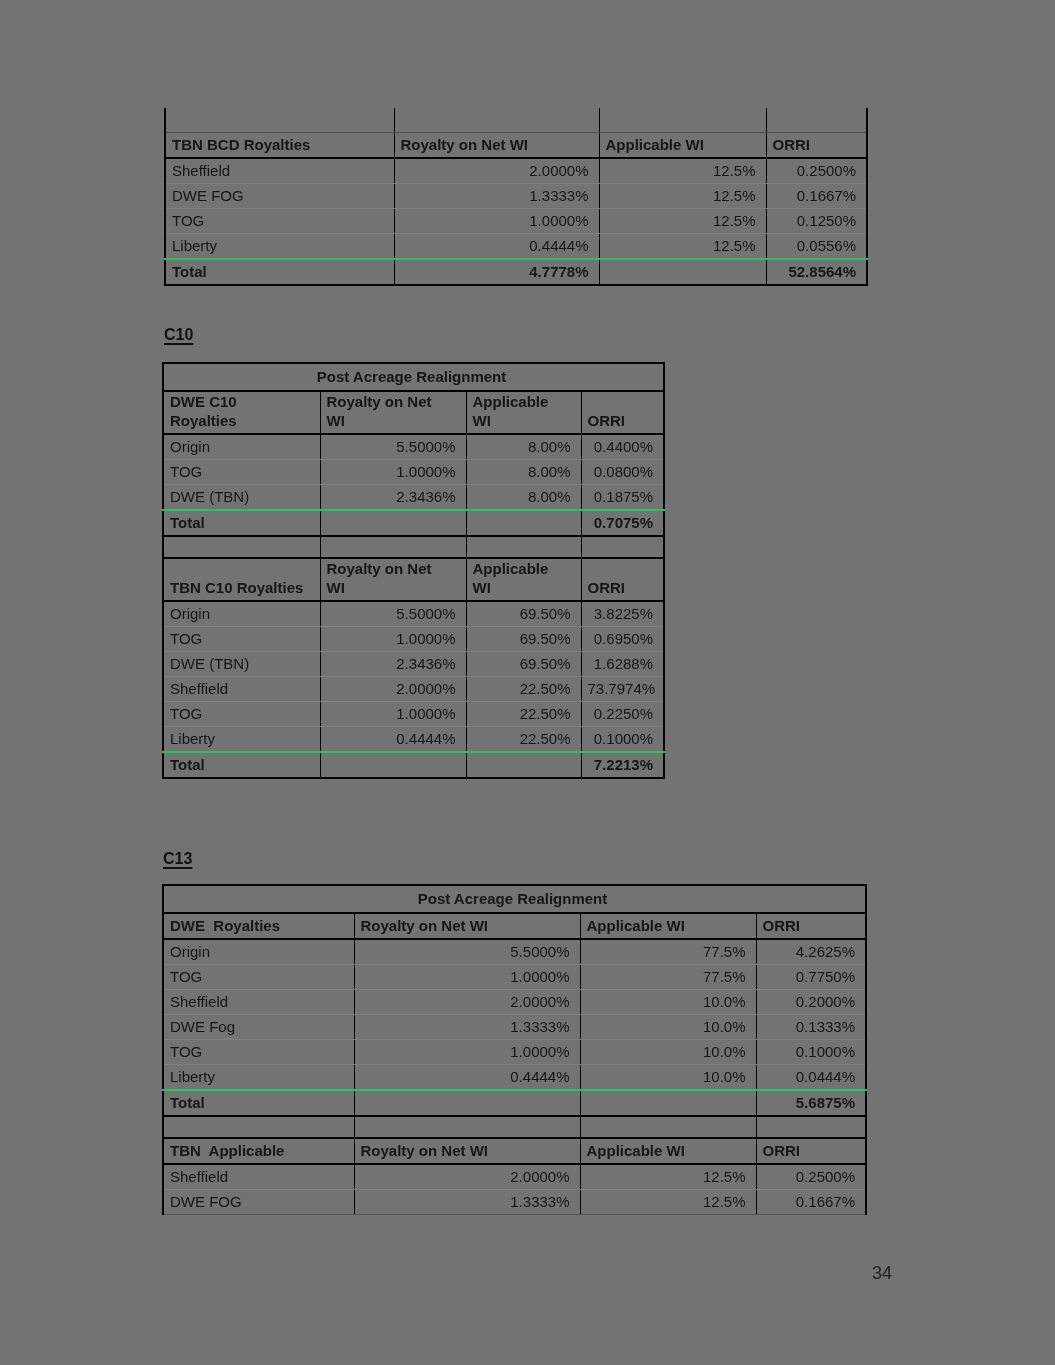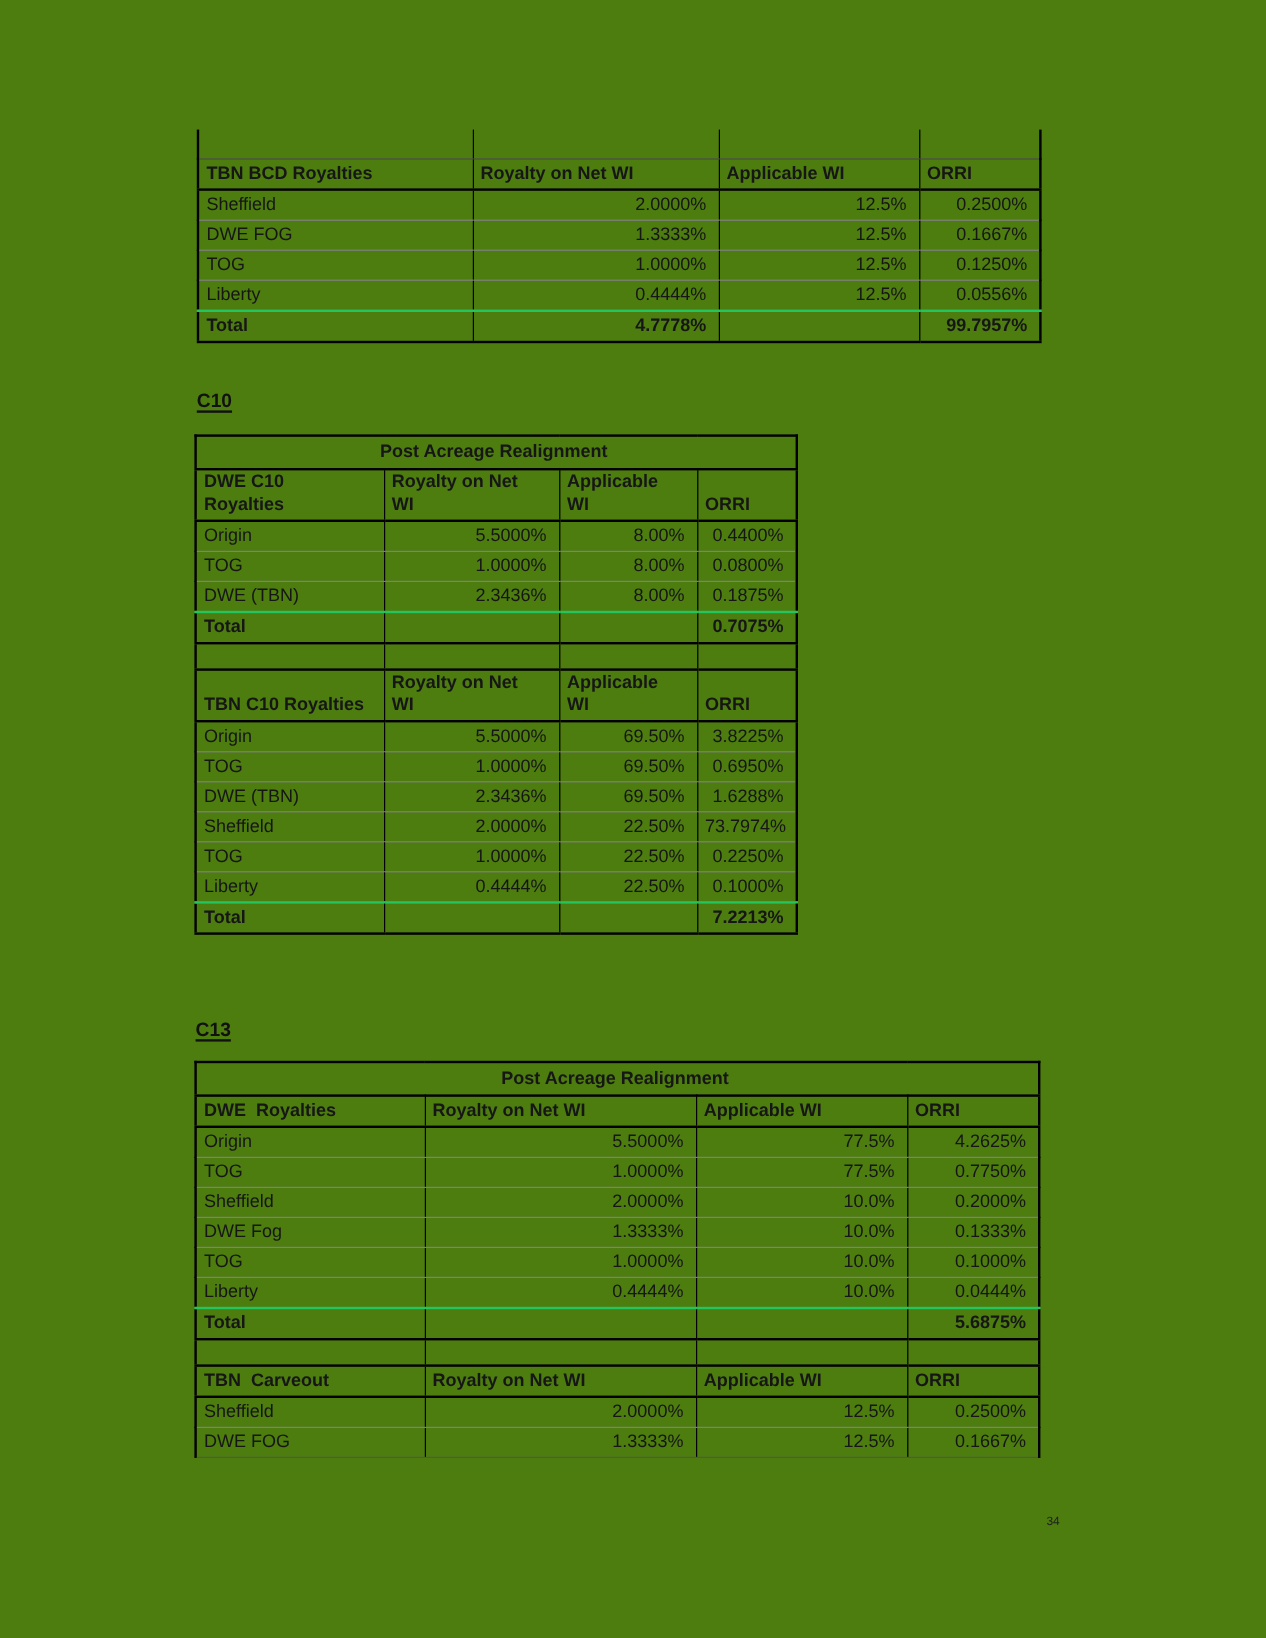--- a/index.html
+++ b/index.html
@@ -1,20 +1,20 @@
 <!DOCTYPE html>
 <html><head>
 <meta charset="utf-8">
 <style>
   html, body { margin: 0; padding: 0; background: #ffffff; }
   .page {
     position: relative;
     width: 1055px;
     height: 1365px;
-    background: #4d7c0f;
+    background: #737373;
     font-family: "Liberation Sans", sans-serif;
     color: #161616;
     overflow: hidden;
   }
   table.tbl {
     position: absolute;
     border-collapse: collapse;
     table-layout: fixed;
     border: 2px solid #000;
   }
@@ -69,21 +69,21 @@
     text-underline-offset: 3px;
     text-decoration-thickness: 2px;
   }
   #h-c10 { left: 164px; top: 326px; }
   #h-c13 { left: 163px; top: 850px; }
 
   .page-number {
     position: absolute;
     left: 872px;
     top: 1263px;
-    font-size: 10px;
+    font-size: 18px;
     color: #222;
   }
 </style>
 </head>
 <body>
 
 <div class="page">
 
   <table class="tbl cut-top" id="t1">
     <colgroup>
@@ -126,21 +126,21 @@
         <tr class="data">
           <td class="lab">Liberty</td>
           <td class="num">0.4444%</td>
           <td class="num">12.5%</td>
           <td class="num">0.0556%</td>
         </tr>
         <tr class="total">
           <td class="lab">Total</td>
           <td class="num">4.7778%</td>
           <td class="num"></td>
-          <td class="num">99.7957%</td>
+          <td class="num">52.8564%</td>
         </tr>
       </tbody>
   </table>
 
   <div class="sec-heading" id="h-c10">C10</div>
 
   <table class="tbl" id="t2">
     <colgroup>
       <col style="width:157px">
         <col style="width:146px">
@@ -304,21 +304,21 @@
           <td class="num"></td>
           <td class="num">5.6875%</td>
         </tr>
         <tr class="spacer">
           <td class="lab"></td>
           <td class="num"></td>
           <td class="num"></td>
           <td class="num"></td>
         </tr>
         <tr class="header">
-          <td class="lab">TBN  Carveout</td>
+          <td class="lab">TBN  Applicable</td>
           <td class="lab">Royalty on Net WI</td>
           <td class="lab">Applicable WI</td>
           <td class="lab">ORRI</td>
         </tr>
         <tr class="data">
           <td class="lab">Sheffield</td>
           <td class="num">2.0000%</td>
           <td class="num">12.5%</td>
           <td class="num">0.2500%</td>
         </tr>

